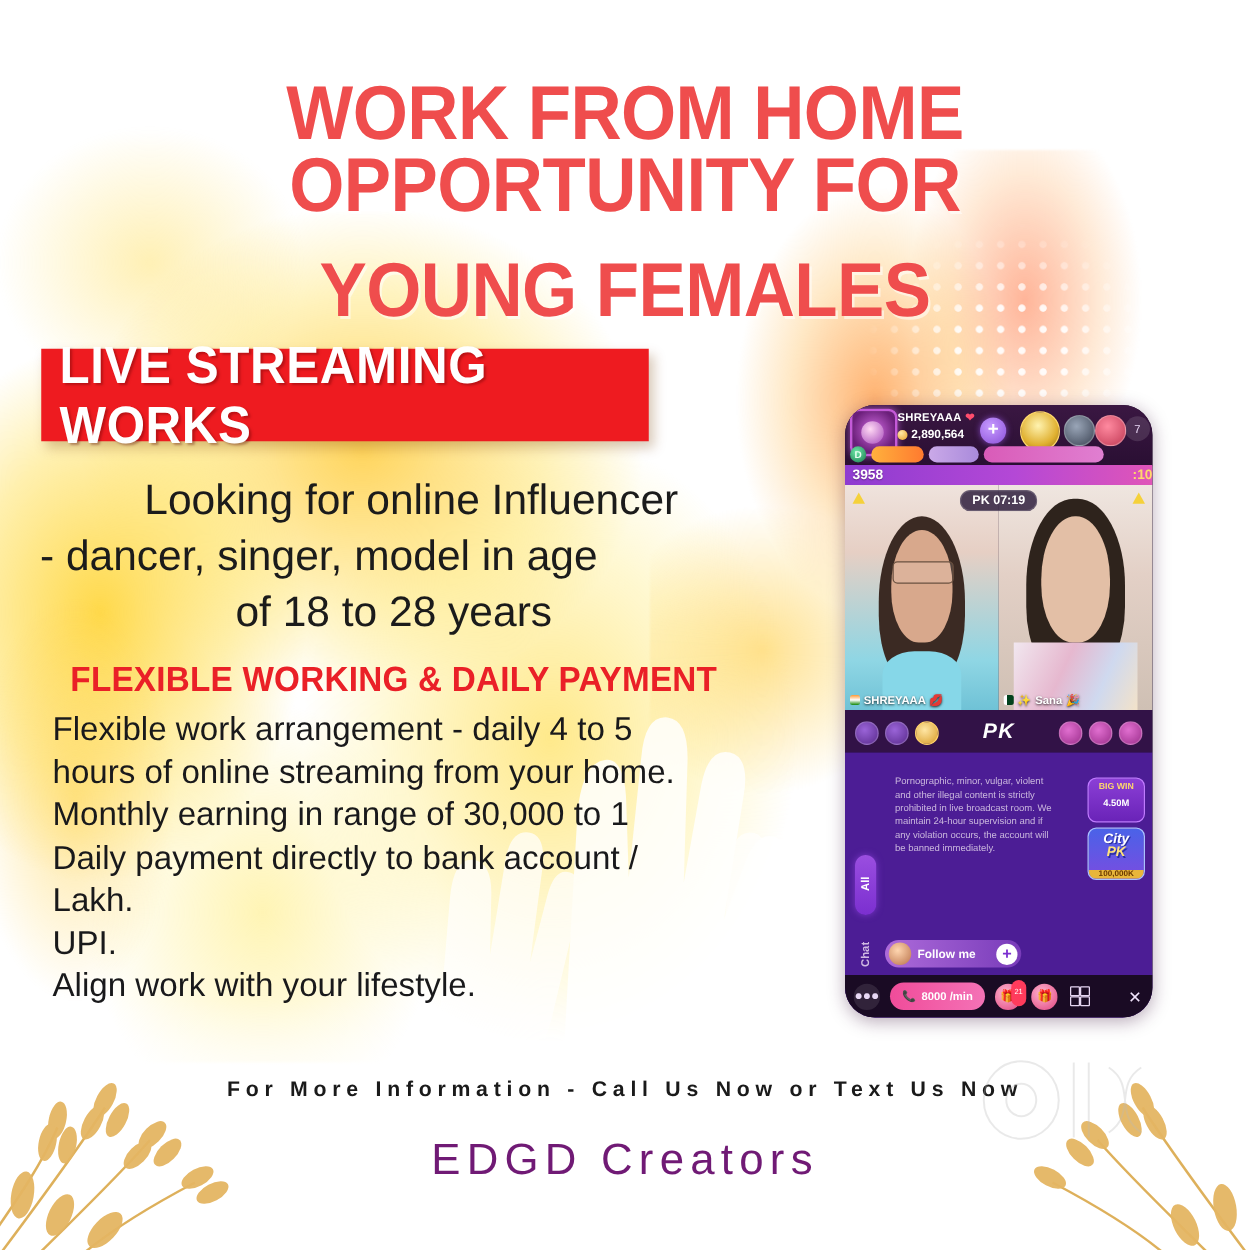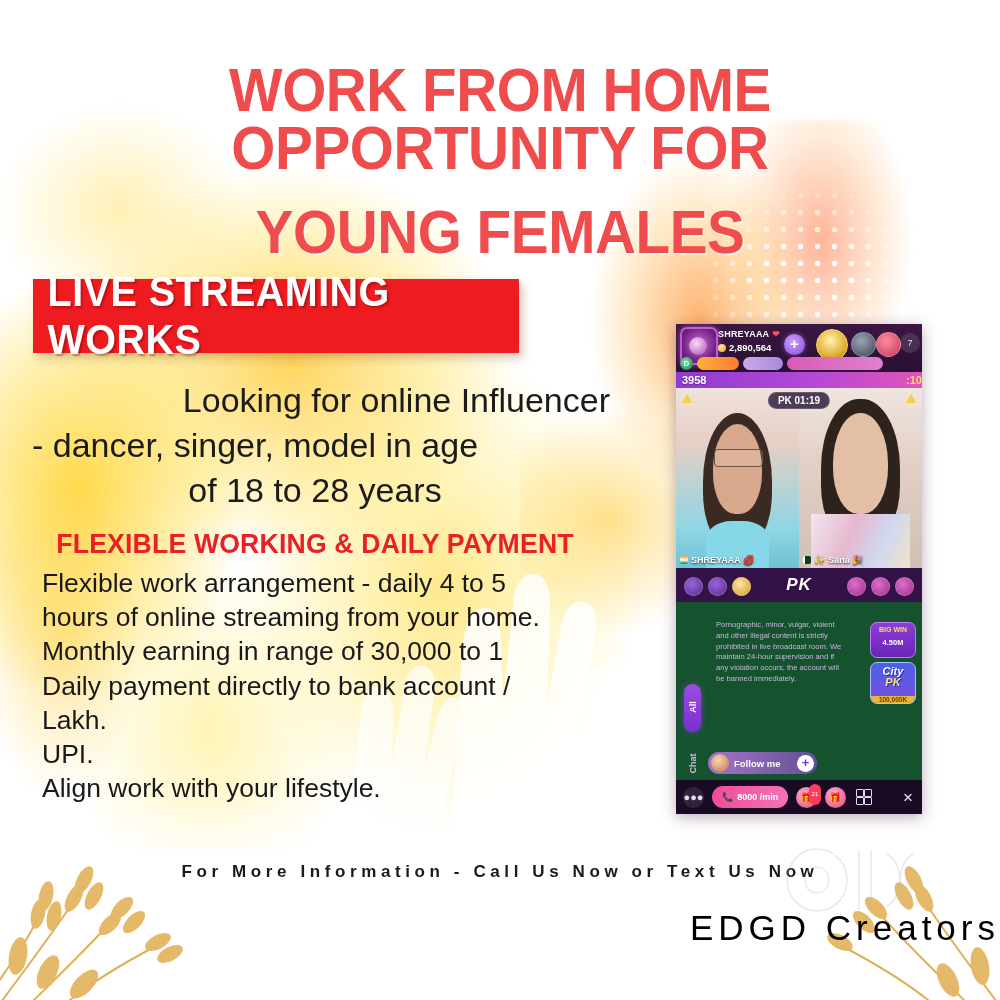--- a/index.html
+++ b/index.html
@@ -94,21 +94,21 @@
     transform:scaleX(.94);
     text-shadow:2px 2px 2px rgba(90,0,0,.35);
   }
 
   
   .intro{
     position:absolute;left:20px;top:378px;width:590px;text-align:center;
     color:#1b1b1b;font-size:34px;line-height:1.33;font-weight:400;
   }
   .intro div{white-space:nowrap;}
-  .intro .r1{text-align:right;padding-left:28px;}
+  .intro .r1{text-align:center;padding-left:28px;}
   .intro .r2{text-align:left;padding-left:12px;}
   .intro .r3{text-align:center;}
 
   .sub-red{
     position:absolute;left:20px;top:528px;width:590px;text-align:center;
     color:#ea2027;
     font-family:"Liberation Sans Narrow","Liberation Sans",sans-serif;
     font-weight:bold;font-size:28px;letter-spacing:.2px;
     transform:scaleX(.95);
   }
@@ -119,39 +119,40 @@
     color:#19191b;font-size:26.5px;line-height:1.29;
   }
   .body-text div{white-space:nowrap;}
 
   
   .footer-line{
     position:absolute;left:0;top:862px;width:1000px;text-align:center;
     color:#1a1a1a;font-weight:bold;font-size:17px;letter-spacing:4.6px;
   }
   .brand{
-    position:absolute;left:0;top:908px;width:1000px;text-align:right;
-    color:#000000;font-size:35px;letter-spacing:5px;
+    position:absolute;left:0;top:908px;width:1000px;text-align:center;
+    color:#701a75;font-size:35px;letter-spacing:5px;
   }
   
   .olx{
     position:absolute;left:783px;top:848px;width:140px;height:64px;
     opacity:.30;
   }
 
   
   .wheat{position:absolute;bottom:-6px;width:230px;height:190px;opacity:.95;}
   .wheat.left{left:-12px;}
   .wheat.right{right:-10px;transform:scaleX(-1);}
 
   
   .phone{
     position:absolute;left:676px;top:324px;width:246px;height:490px;
     background:#1c0c28;overflow:hidden;
     box-shadow:0 3px 14px rgba(60,20,60,.35);
+    border-radius:24px;
   }
   .ph-topbar{
     position:absolute;left:0;top:0;width:246px;height:48px;
     background:linear-gradient(to bottom,#3a1742,#2a0f33);
     border-bottom:1px solid rgba(255,255,255,.06);
   }
   .host-frame{
     position:absolute;left:4px;top:3px;width:34px;height:34px;border-radius:7px;
     background:radial-gradient(circle at 50% 45%, #d06ae0, #6b1f7a 70%);
     border:2px solid #c45ad8;
@@ -244,21 +245,21 @@
   .pk-strip{
     position:absolute;left:0;top:244px;width:246px;height:34px;
     background:#321247;display:flex;align-items:center;justify-content:center;
   }
   .pk-strip .lbl{color:#fff;font-size:17px;font-weight:bold;letter-spacing:1px;font-style:italic;}
   .mini{position:absolute;top:9px;width:17px;height:17px;border-radius:50%;}
   .mini.p{background:radial-gradient(circle at 40% 35%,#9a64d8,#5a2b8d);border:1px solid rgba(255,255,255,.2);}
   .mini.g{background:radial-gradient(circle at 40% 35%,#ffe6a4,#d79b26);border:1px solid #ffd26b;}
   .mini.m{background:radial-gradient(circle at 40% 35%,#e16fd0,#9c2f8c);border:1px solid rgba(255,255,255,.2);}
 
-  .chat-area{position:absolute;left:0;top:278px;width:246px;height:265px;background:#14532d;}
+  .chat-area{position:absolute;left:0;top:278px;width:246px;height:265px;background:#4c1d95;}
   .v-all{
     position:absolute;left:8px;top:82px;width:17px;height:48px;border-radius:9px;
     background:linear-gradient(to bottom,#9a4ee0,#7b2fd0);
     box-shadow:0 0 6px rgba(150,70,230,.65);
   }
   .v-all span{
     display:block;color:#fff;font-size:9px;font-weight:bold;
     transform:rotate(-90deg);margin-top:18px;text-align:center;
   }
   .v-chat{
@@ -489,21 +490,21 @@
         <div class="face fb-hair"></div>
         <div class="face fb-skin"></div>
         <div class="fb-dress"></div>
         <div class="nametag">
           <span class="flagdot pk"></span>
           <span>✨</span>
           <span>Sana</span>
           <span>🎉</span>
         </div>
       </div>
-      <div class="pk-timer">PK 01:19</div>
+      <div class="pk-timer">PK 07:19</div>
     </div>
 
     <div class="pk-strip">
       <span class="mini p" style="left:8px;"></span>
       <span class="mini p" style="left:32px;"></span>
       <span class="mini g" style="left:56px;"></span>
       <span class="lbl">PK</span>
       <span class="mini m" style="right:56px;"></span>
       <span class="mini m" style="right:32px;"></span>
       <span class="mini m" style="right:8px;"></span>

